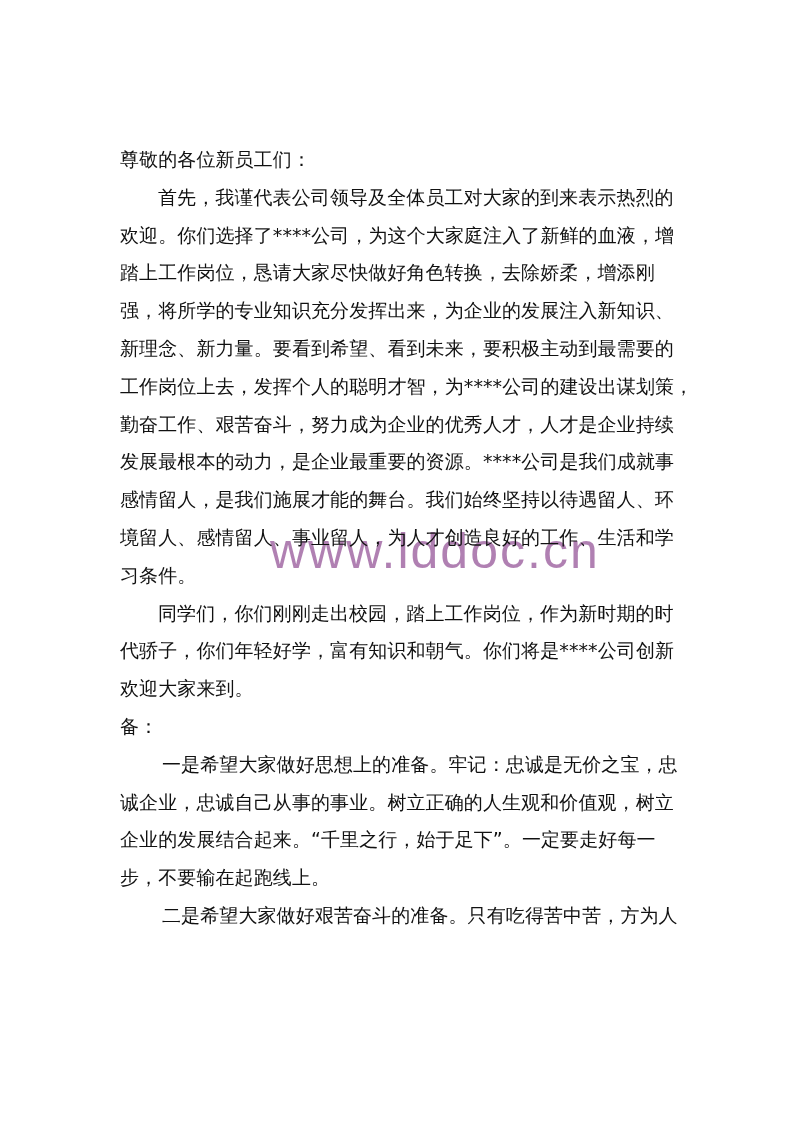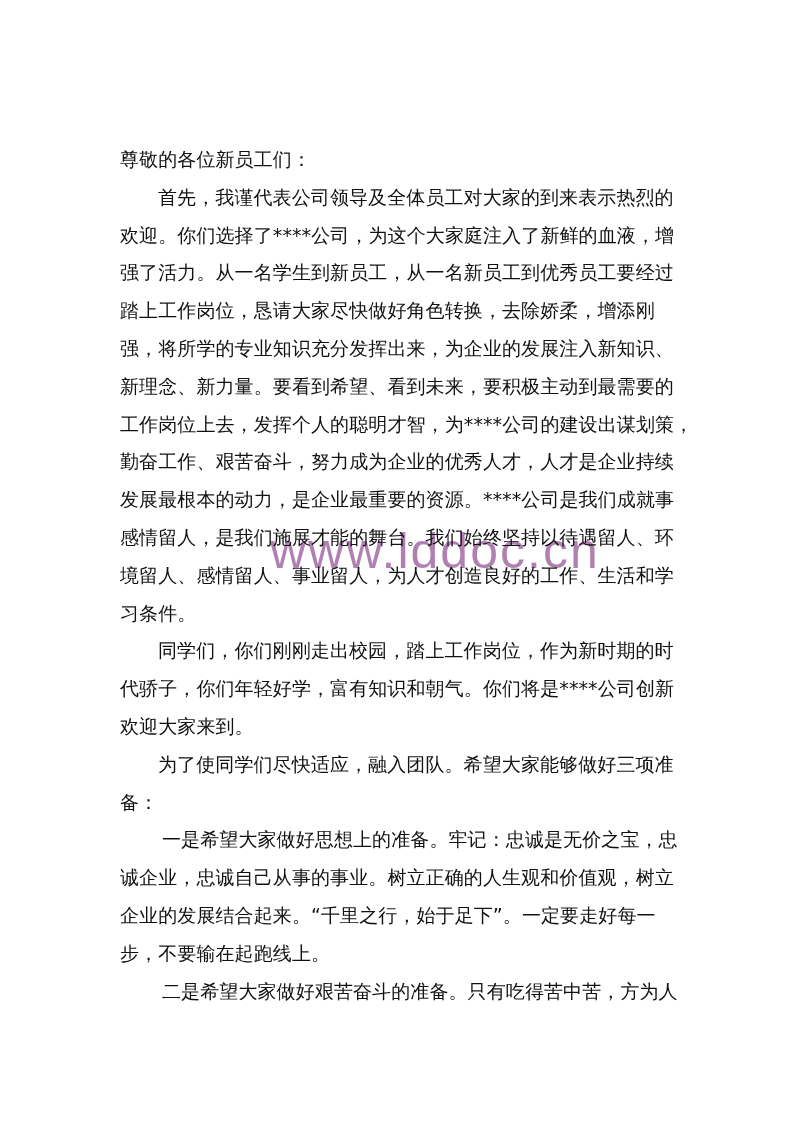--- a/index.html
+++ b/index.html
@@ -56,36 +56,34 @@
 
 <div class="page">
   <div class="watermark">www.lddoc.cn</div>
 
   <div class="body-text">
     <div class="line">尊敬的各位新员工们：</div>
 
 
     <div class="line indent">首先，我谨代表公司领导及全体员工对大家的到来表示热烈的</div>
     <div class="line">欢迎。你们选择了****公司，为这个大家庭注入了新鲜的血液，增</div>
-    <div class="line">强了活力。从一名学生到新员工，从一名新员工到优秀员工要经过</div>
     <div class="line">踏上工作岗位，恳请大家尽快做好角色转换，去除娇柔，增添刚</div>
     <div class="line">强，将所学的专业知识充分发挥出来，为企业的发展注入新知识、</div>
     <div class="line">新理念、新力量。要看到希望、看到未来，要积极主动到最需要的</div>
     <div class="line">工作岗位上去，发挥个人的聪明才智，为****公司的建设出谋划策，</div>
     <div class="line">勤奋工作、艰苦奋斗，努力成为企业的优秀人才，人才是企业持续</div>
     <div class="line">发展最根本的动力，是企业最重要的资源。****公司是我们成就事</div>
     <div class="line">感情留人，是我们施展才能的舞台。我们始终坚持以待遇留人、环</div>
     <div class="line">境留人、感情留人、事业留人，为人才创造良好的工作、生活和学</div>
     <div class="line">习条件。</div>
 
     <div class="line indent">同学们，你们刚刚走出校园，踏上工作岗位，作为新时期的时</div>
     <div class="line">代骄子，你们年轻好学，富有知识和朝气。你们将是****公司创新</div>
     <div class="line">欢迎大家来到。</div>
 
-    <div class="line indent">为了使同学们尽快适应，融入团队。希望大家能够做好三项准</div>
     <div class="line">备：</div>
 
     <div class="line indent-more">一是希望大家做好思想上的准备。牢记：忠诚是无价之宝，忠</div>
     <div class="line">诚企业，忠诚自己从事的事业。树立正确的人生观和价值观，树立</div>
     <div class="line">企业的发展结合起来。“千里之行，始于足下”。一定要走好每一</div>
     <div class="line">步，不要输在起跑线上。</div>
 
     <div class="line indent-more">二是希望大家做好艰苦奋斗的准备。只有吃得苦中苦，方为人</div>
   </div>
 </div>

